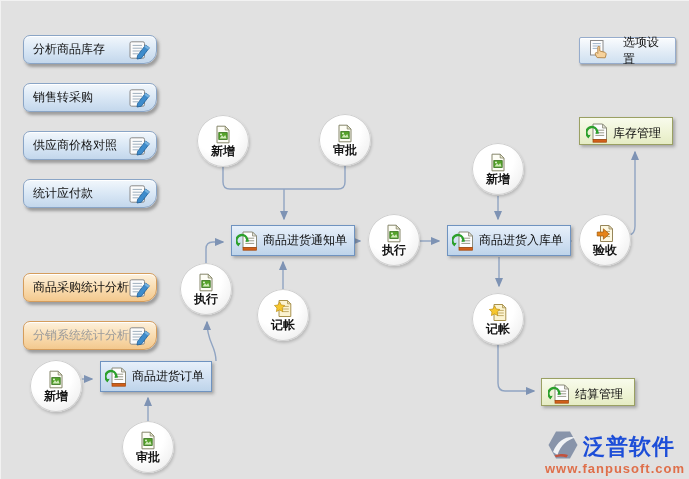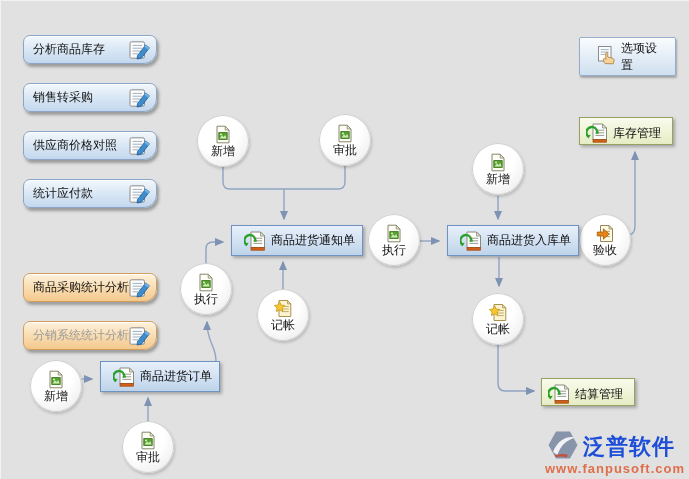--- a/index.html
+++ b/index.html
@@ -12,38 +12,38 @@
             border-radius:7px 7px 13px 7px;border:1px solid #8aa5c6;
             background:linear-gradient(#f2f7fc 0%,#dce9f6 45%,#c3d7ec 100%);
             box-shadow:2px 3px 3px rgba(100,100,100,.55), inset 0 1px 0 #ffffff;
             display:flex;align-items:center;justify-content:space-between;
             padding:0 5px 0 9px;font-size:12px;color:#111;cursor:pointer;z-index:2;}
   .menu-btn.orange{border-color:#d59d5c;
             background:linear-gradient(#fdf1dd 0%,#fadfb6 45%,#f3c98e 100%);margin-top:46px;}
   .menu-btn.disabled{color:#9b9b9b;}
   .menu-btn .micon{flex:0 0 auto;display:flex;}
   
-  .options-btn{position:absolute;left:578px;top:36px;width:97px;height:39px;box-sizing:border-box;
+  .options-btn{position:absolute;left:578px;top:36px;width:97px;height:27px;box-sizing:border-box;
             border:1px solid #96accc;border-radius:2px;
             background:linear-gradient(#fafcfe 0%,#e2ecf6 55%,#cfe0f0 100%);
             box-shadow:1px 2px 2px rgba(90,90,90,.45), inset 0 1px 0 #fff;
-            display:flex;align-items:center;gap:4px;padding:0 17px;font-size:12px;color:#111;
+            display:flex;align-items:center;gap:14px;padding:0 9px;font-size:12px;color:#111;
             cursor:pointer;z-index:2;}
   
   .circle{position:absolute;width:52px;height:52px;border-radius:50%;z-index:2;cursor:pointer;
           background:radial-gradient(circle at 38% 30%, #ffffff 45%, #f3f3f3 72%, #dedede 100%);
           box-shadow:inset 0 0 0 1px #cfcfcf, 1px 2px 3px rgba(0,0,0,.18);
-          display:flex;flex-direction:column;align-items:center;justify-content:center;}
+          display:flex;flex-direction:column;align-items:center;justify-content:center;font-weight:bold;}
   .circle .clabel{font-size:12px;color:#141414;line-height:13px;margin-top:1px;}
   .circle .cicon{display:flex;}
   
   .flow-box{position:absolute;height:31px;box-sizing:border-box;z-index:2;cursor:pointer;
           border:1px solid #6f93c0;background:linear-gradient(#e7f0fa 0%,#cfdff1 60%,#bed4ea 100%);
           box-shadow:2px 2px 3px rgba(90,90,90,.45);
-          display:flex;align-items:center;gap:5px;padding:0 7px 0 12px;font-size:12px;color:#0a0a0a;
+          display:flex;align-items:center;gap:5px;padding:0 7px 0 4px;font-size:12px;color:#0a0a0a;
           white-space:nowrap;}
   .flow-box.green{height:28px;border-color:#9aa063;
           background:linear-gradient(#f8fbec 0%,#eef3d4 60%,#e5ecc4 100%);
           padding:4px 11px 0 6px;}
   .flow-box .bicon{display:flex;flex:0 0 auto;}
   
   .logo{position:absolute;left:544px;top:429px;z-index:2;}
   .logo-row{display:flex;align-items:center;gap:2px;}
   .brand{font-size:22px;font-weight:bold;color:#1d4ed8;letter-spacing:1px;}
   .url{font-size:13px;font-weight:bold;color:#df6f4a;text-align:center;margin-top:-3px;

